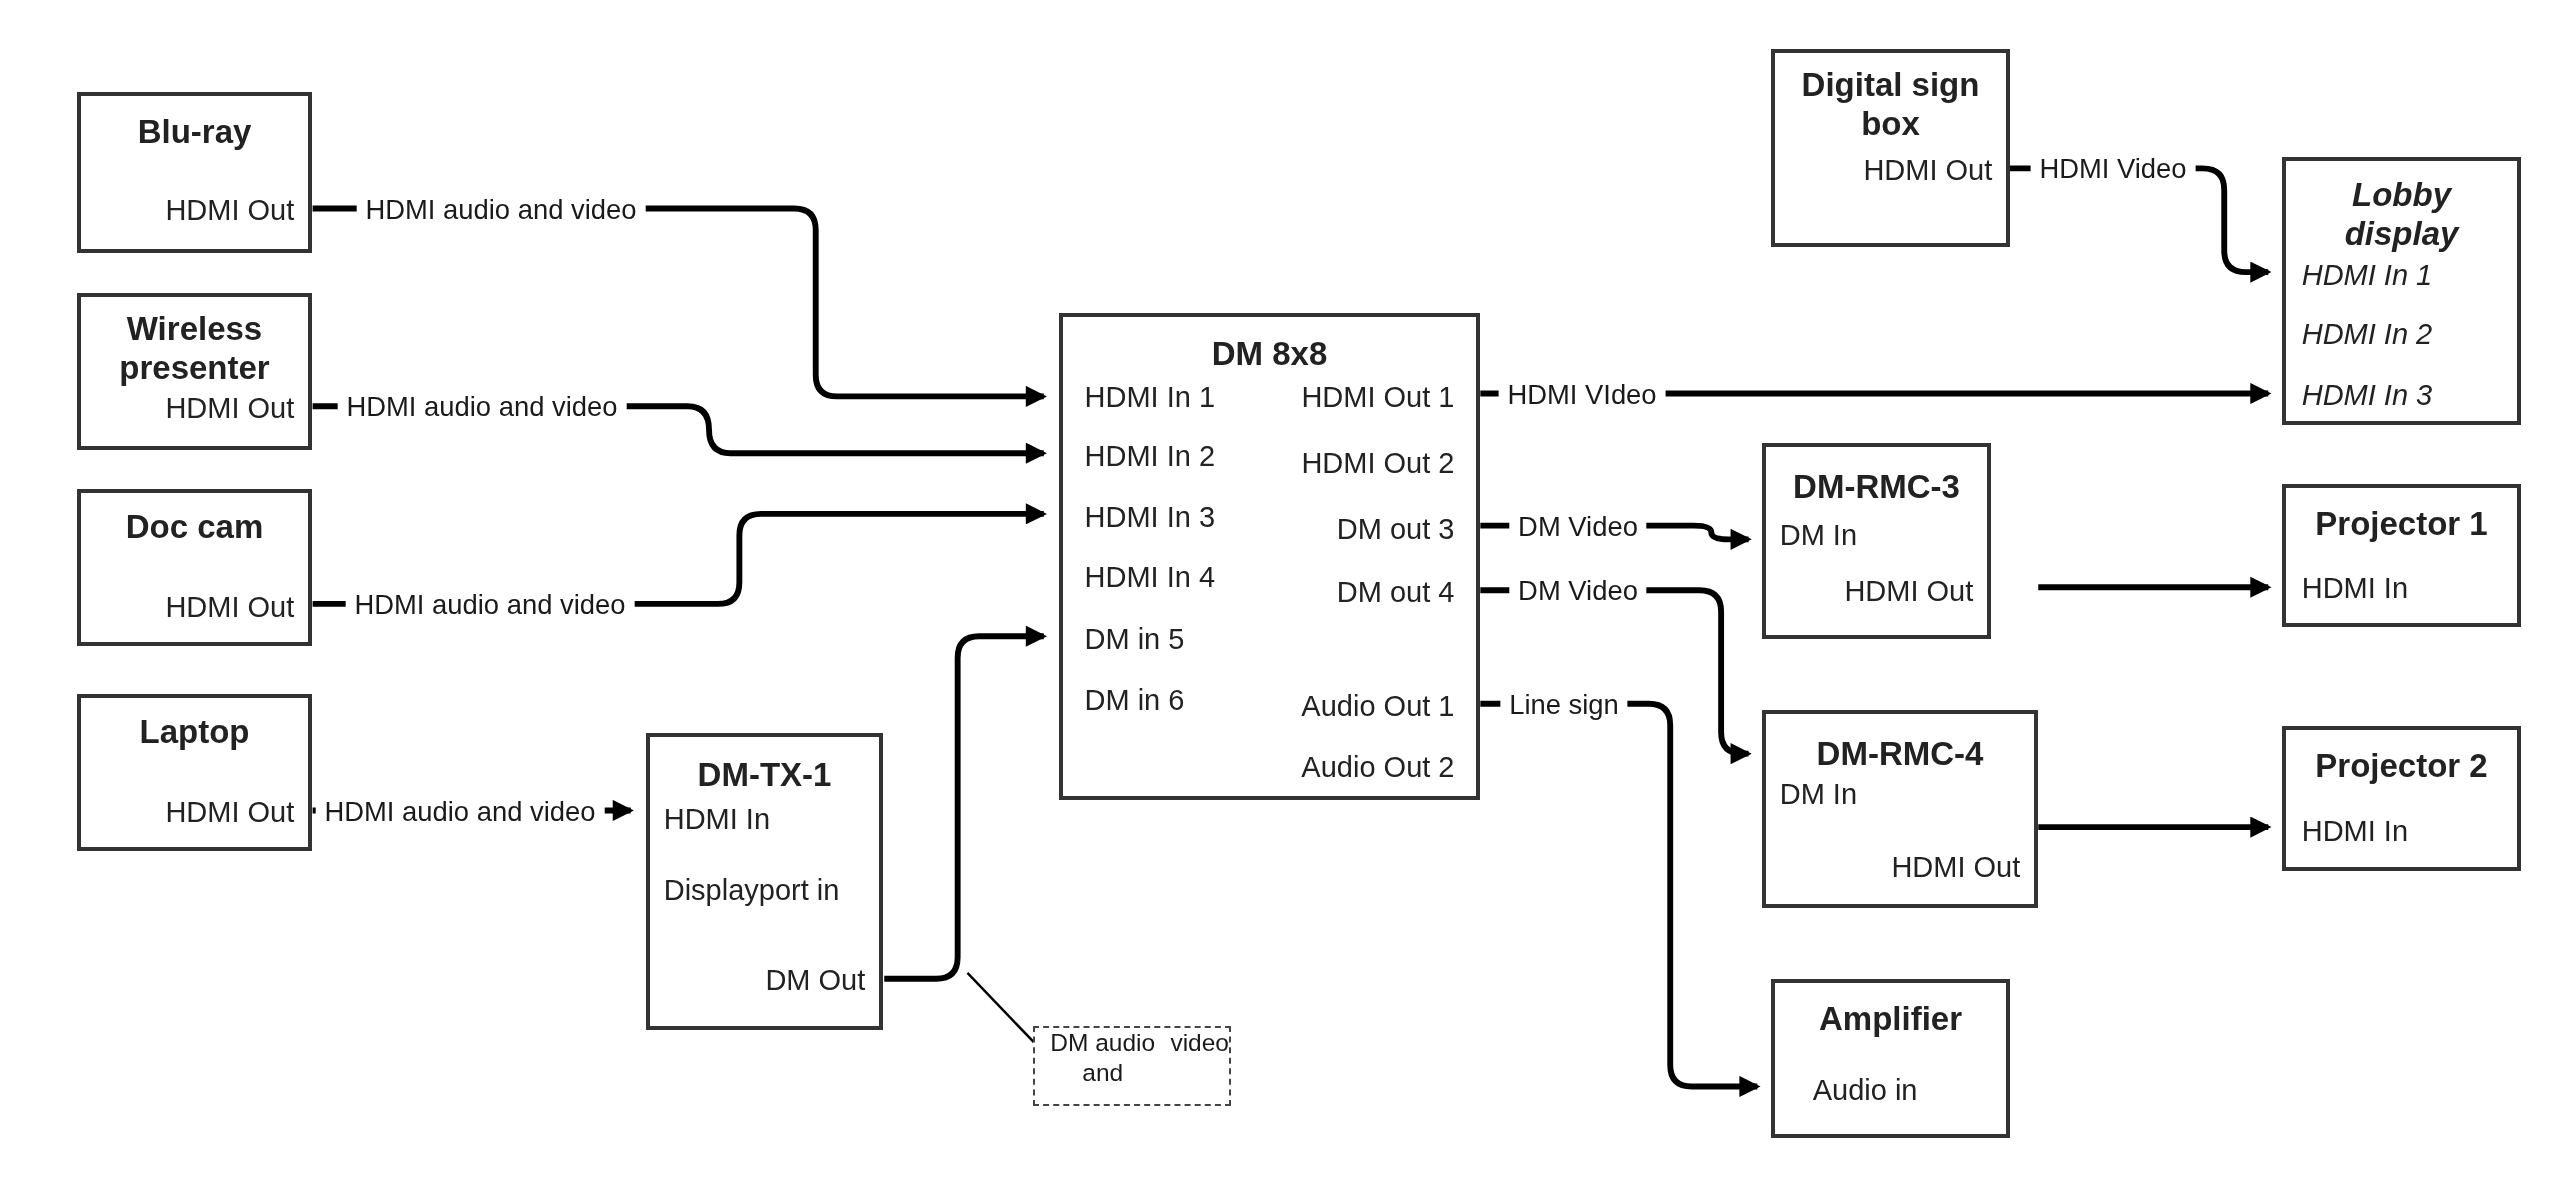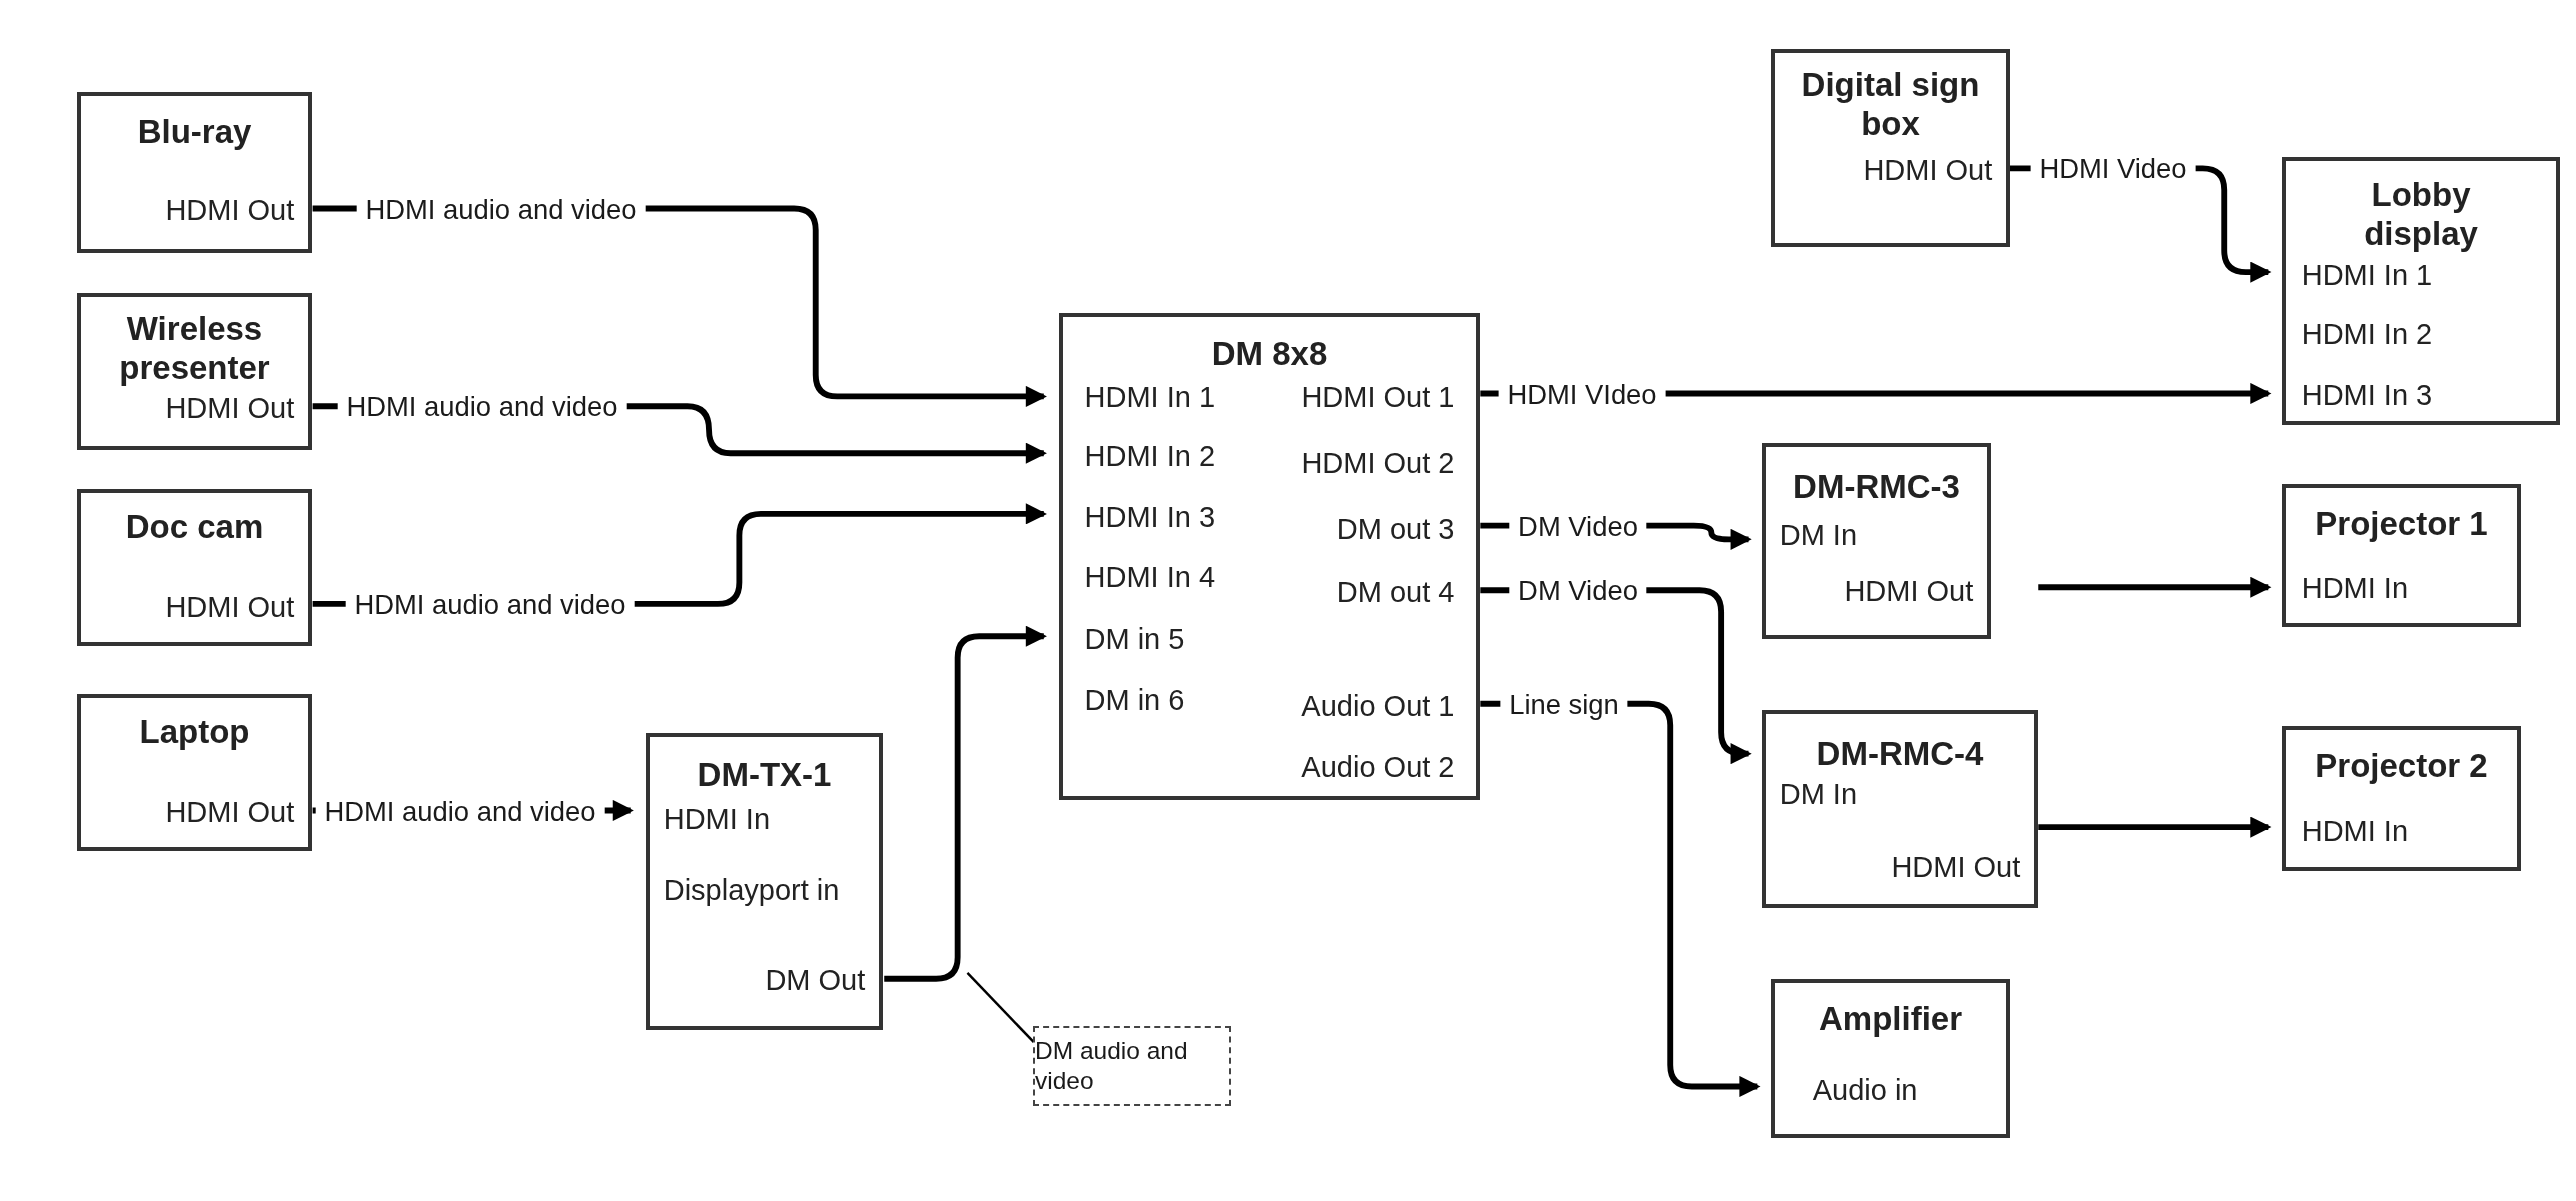--- a/index.html
+++ b/index.html
@@ -58,25 +58,26 @@
   }
   .note {
     position: absolute;
     left: 1033px;
     top: 1026px;
     width: 198px;
     height: 80px;
     border: 2.9px dashed #444444;
     box-sizing: border-box;
     background: #ffffff;
+    text-align: center;
     font-size: 24.5px;
     line-height: 30px;
     color: #1a1a1a;
     display: flex;
-    flex-direction: column;
+    flex-direction: row;
     justify-content: center;
   }
 </style>
 </head>
 <body>
 
 <div id="canvas">
 
   <svg id="wires" viewBox="0 0 2631 1227" xmlns="http://www.w3.org/2000/svg">
     <defs>
@@ -148,21 +149,21 @@
   </div>
 
   <div class="node" style="left:1771px; top:49px; width:239px; height:198px;">
     <div class="title" style="top:11.7px; line-height:39px;">
       <div>Digital sign</div>
       <div>box</div>
     </div>
     <div class="port right" style="right:13.7px; top:101px;">HDMI Out</div>
   </div>
 
-  <div class="node" style="left:2282px; top:157px; width:278px; height:268px;">
+  <div class="node" style="left:2282px; top:157px; width:239px; height:268px;font-style:italic;">
     <div class="title" style="top:13.7px; line-height:39px;">
       <div>Lobby</div>
       <div>display</div>
     </div>
     <div class="port" style="left:15.7px; top:98px;">HDMI In 1</div>
     <div class="port" style="left:15.7px; top:157px;">HDMI In 2</div>
     <div class="port" style="left:15.7px; top:218px;">HDMI In 3</div>
   </div>
 
   <div class="node" style="left:1762px; top:443px; width:229px; height:196px;">

